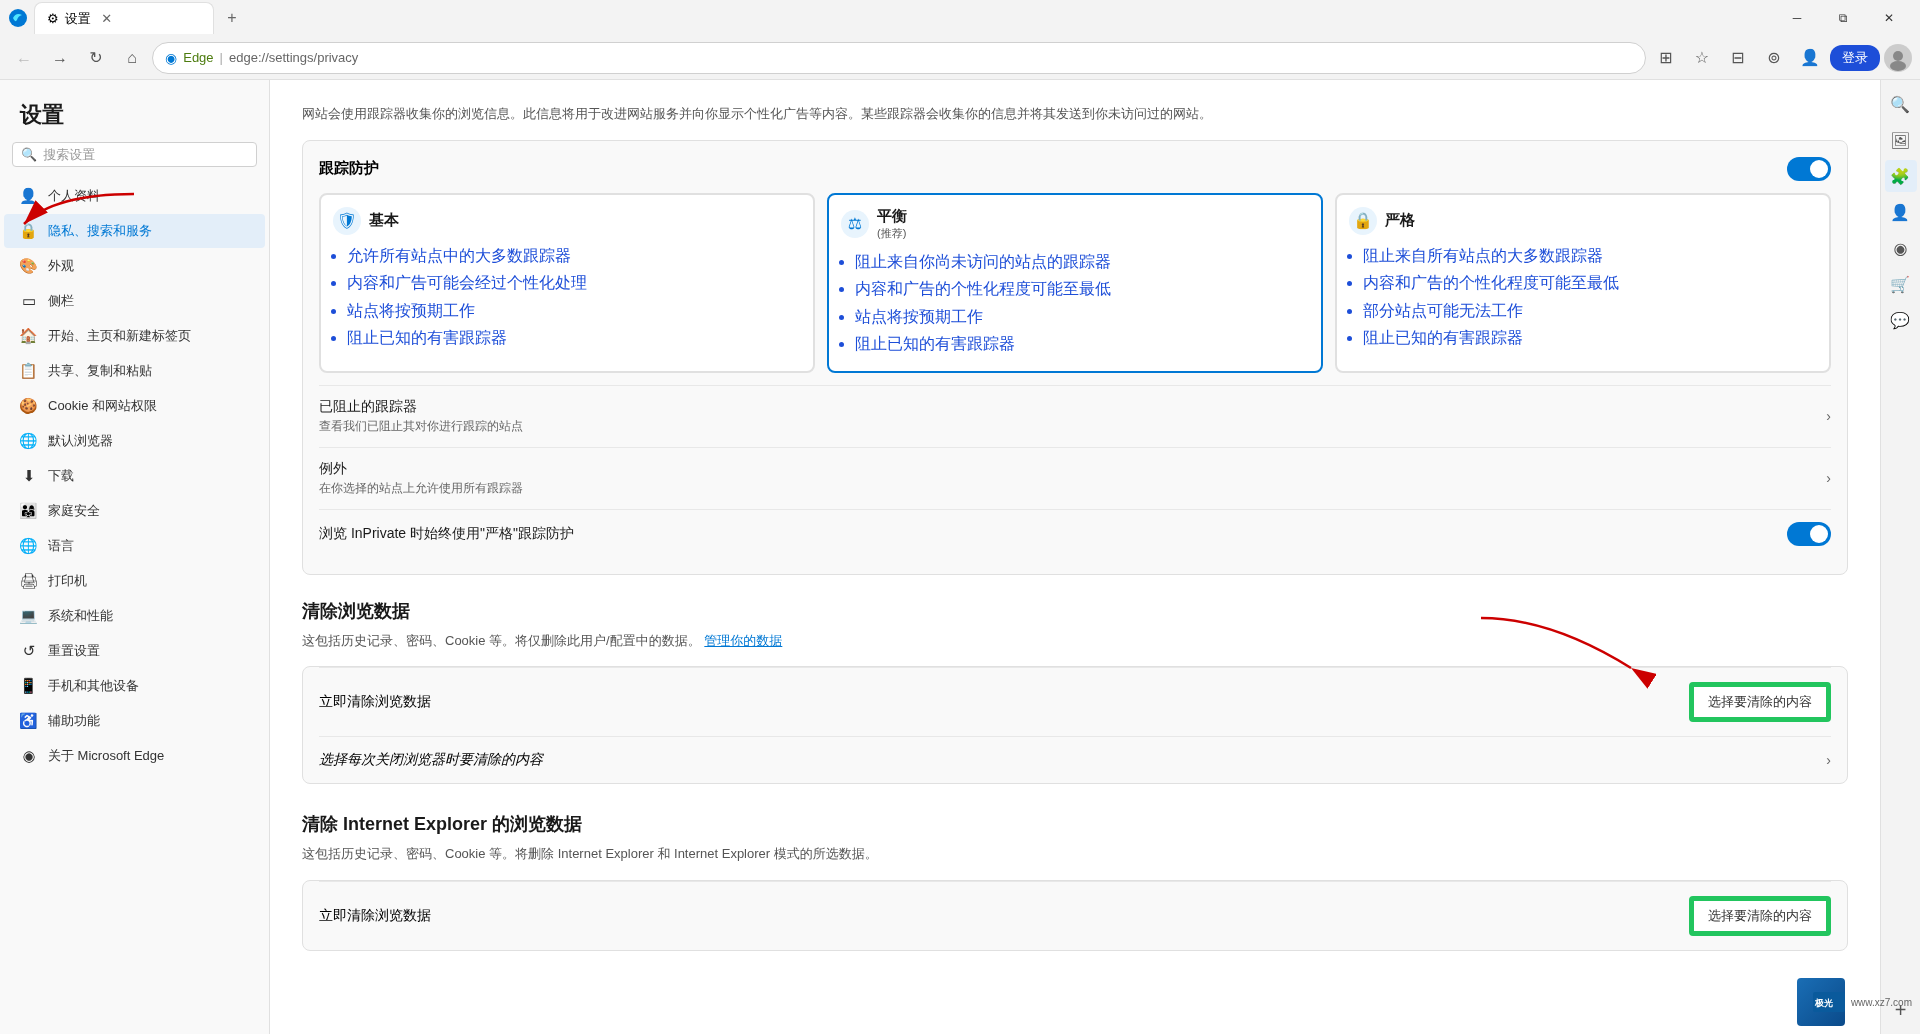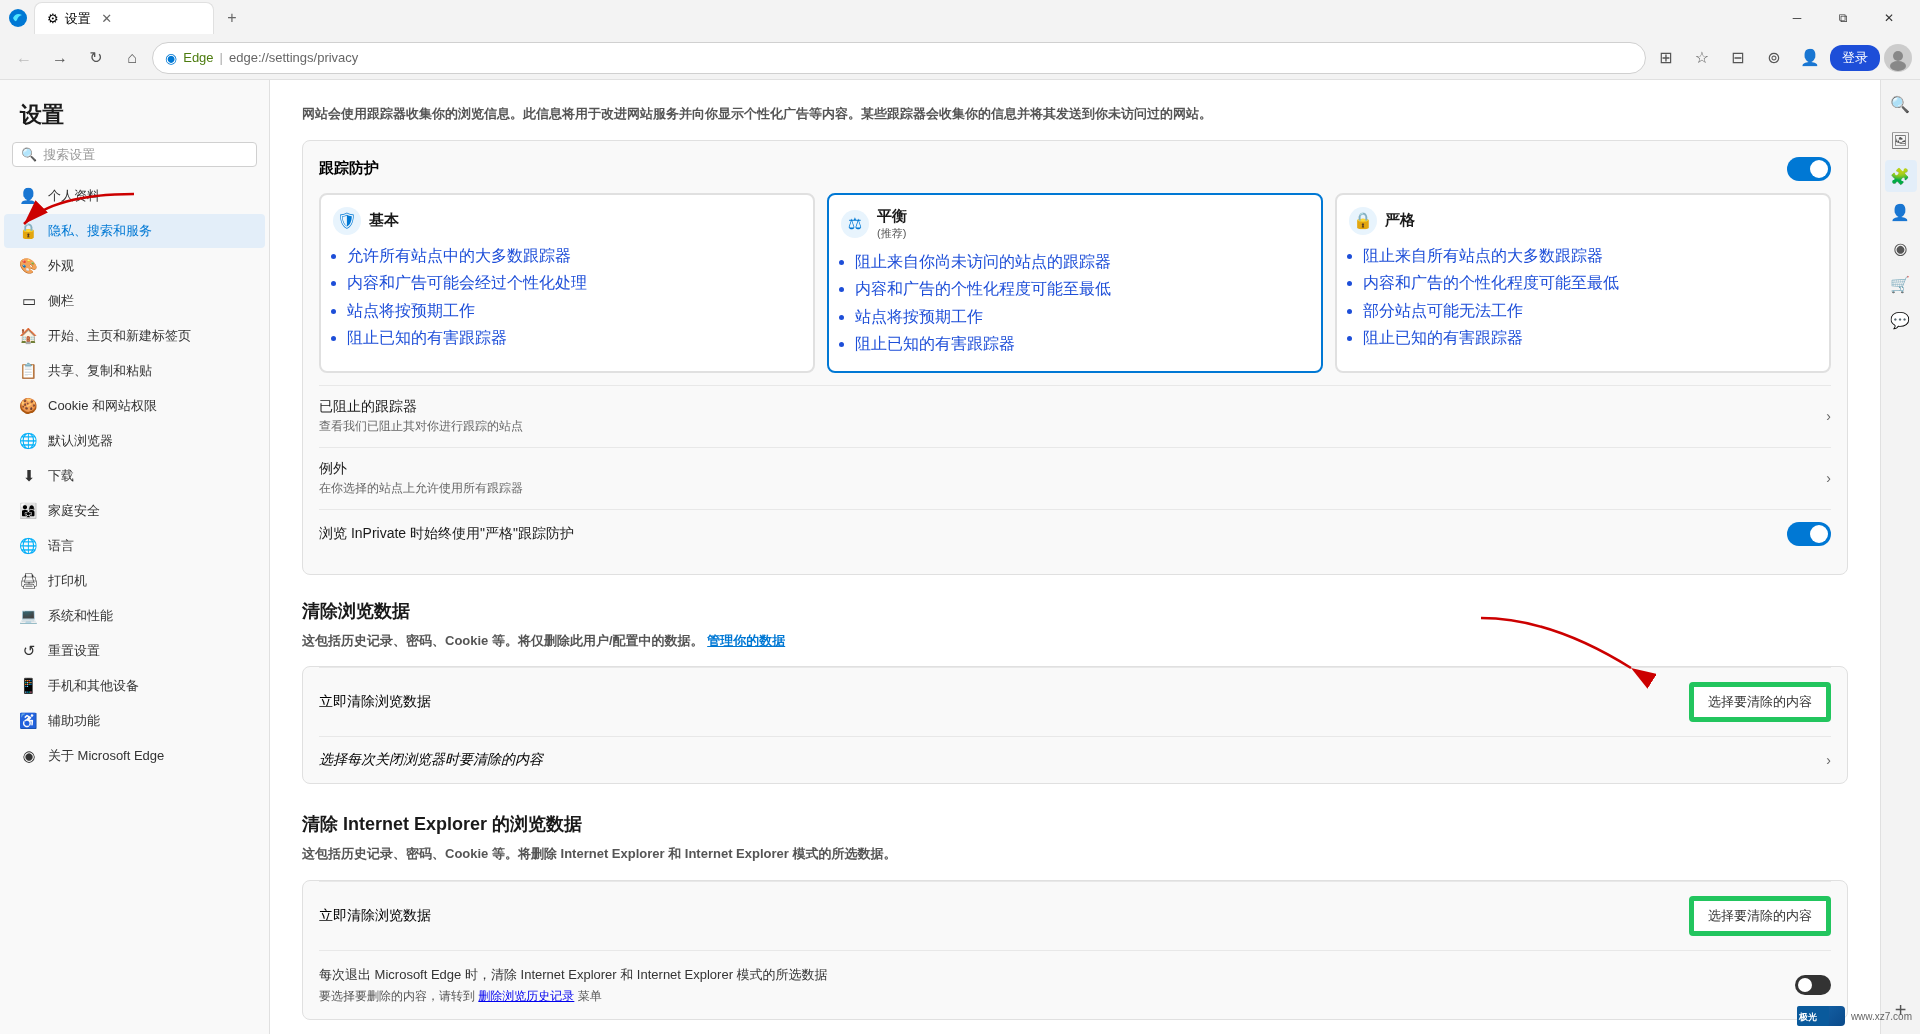--- a/index.html
+++ b/index.html
@@ -36,21 +36,21 @@
     .search-box input::placeholder { color: #999; }
     .nav-item { display: flex; align-items: center; gap: 10px; padding: 8px 16px; cursor: pointer; color: #333; font-size: 13px; border-radius: 4px; margin: 1px 4px; }
     .nav-item.active { background: #e3eef9; color: #0078d4; font-weight: 500; }
     .nav-item .icon { width: 18px; height: 18px; display: flex; align-items: center; justify-content: center; font-size: 15px; flex-shrink: 0; }
 
     
     .content { flex: 1; overflow-y: auto; background: white; padding: 24px 32px; }
 
     
     .section-title { font-size: 18px; font-weight: 600; color: #1a1a1a; margin-bottom: 8px; display: flex; align-items: center; gap: 8px; }
-    .section-desc { font-size: 13px; color: #555; margin-bottom: 16px; line-height: 1.5; font-weight: bold; }
+    .section-desc { font-size: 13px; color: #555; margin-bottom: 16px; line-height: 1.5; }
     .section-desc a { color: #0078d4; text-decoration: underline; }
 
     
     .tracking-card { background: #f9f9f9; border: 1px solid #e0e0e0; border-radius: 8px; padding: 16px; margin-bottom: 16px; }
     .card-header { display: flex; justify-content: space-between; align-items: center; margin-bottom: 12px; }
     .card-header-title { font-size: 15px; font-weight: 600; }
 
     
     .toggle { width: 44px; height: 24px; background: #0078d4; border-radius: 12px; position: relative; cursor: pointer; flex-shrink: 0; }
     .toggle::after { content: ''; position: absolute; width: 18px; height: 18px; background: white; border-radius: 50%; top: 3px; right: 3px; transition: right 0.2s; }
@@ -81,21 +81,21 @@
 
     
     .right-sidebar { width: 40px; background: #f3f3f3; display: flex; flex-direction: column; align-items: center; padding: 8px 0; gap: 4px; border-left: 1px solid #e0e0e0; }
     .rs-btn { width: 32px; height: 32px; display: flex; align-items: center; justify-content: center; border-radius: 4px; cursor: pointer; color: #555; font-size: 16px; }
     .rs-btn.active { background: #e3eef9; color: #0078d4; }
     .rs-spacer { flex: 1; }
     .rs-add { font-size: 20px; }
 
     
     .watermark { position: fixed; bottom: 8px; right: 8px; display: flex; align-items: center; gap: 6px; z-index: 100; }
-    .watermark-logo { width: 48px; height: 20px; background: linear-gradient(135deg, #1a6eb5, #0a4a8a); border-radius: 4px; display: flex; align-items: center; justify-content: flex-start; color: white; font-size: 8px; font-weight: bold; }
+    .watermark-logo { width: 48px; height: 48px; background: linear-gradient(135deg, #1a6eb5, #0a4a8a); border-radius: 4px; display: flex; align-items: center; justify-content: flex-end; color: white; font-size: 8px; font-weight: bold; }
 
     
     .info-icon { width: 16px; height: 16px; border-radius: 50%; border: 1.5px solid #666; color: #666; font-size: 11px; display: inline-flex; align-items: center; justify-content: center; cursor: pointer; }
 
     
     ::-webkit-scrollbar { width: 8px; }
     ::-webkit-scrollbar-track { background: #f1f1f1; }
     ::-webkit-scrollbar-thumb { background: #c1c1c1; border-radius: 4px; }
   </style>
 </head>
@@ -362,29 +362,20 @@
       <div class="section-title">
         <span>清除 Internet Explorer 的浏览数据</span>
       </div>
       <p class="section-desc">这包括历史记录、密码、Cookie 等。将删除 Internet Explorer 和 Internet Explorer 模式的所选数据。</p>
 
       <div style="background:#f9f9f9;border:1px solid #e0e0e0;border-radius:8px;padding:0 16px;">
         <div class="clear-row">
           <span style="font-size:14px;font-weight:500;">立即清除浏览数据</span>
           <button class="clear-btn">选择要清除的内容</button>
         </div>
-        <div class="clear-row" style="border-bottom:none;">
-          <div style="flex:1;padding-right:16px;">
-            <span style="font-size:13px;color:#333;line-height:1.5;">每次退出 Microsoft Edge 时，清除 Internet Explorer 和 Internet Explorer 模式的所选数据</span>
-            <div style="margin-top:4px;font-size:12px;color:#555;">
-              要选择要删除的内容，请转到 <a href="#">删除浏览历史记录</a> 菜单
-            </div>
-          </div>
-          <div class="toggle-small"></div>
-        </div>
       </div>
     </div>
 
   </div>
 
   <div class="right-sidebar">
     <div class="rs-btn">🔍</div>
     <div class="rs-btn">🖼</div>
     <div class="rs-btn active">🧩</div>
     <div class="rs-btn">👤</div>

